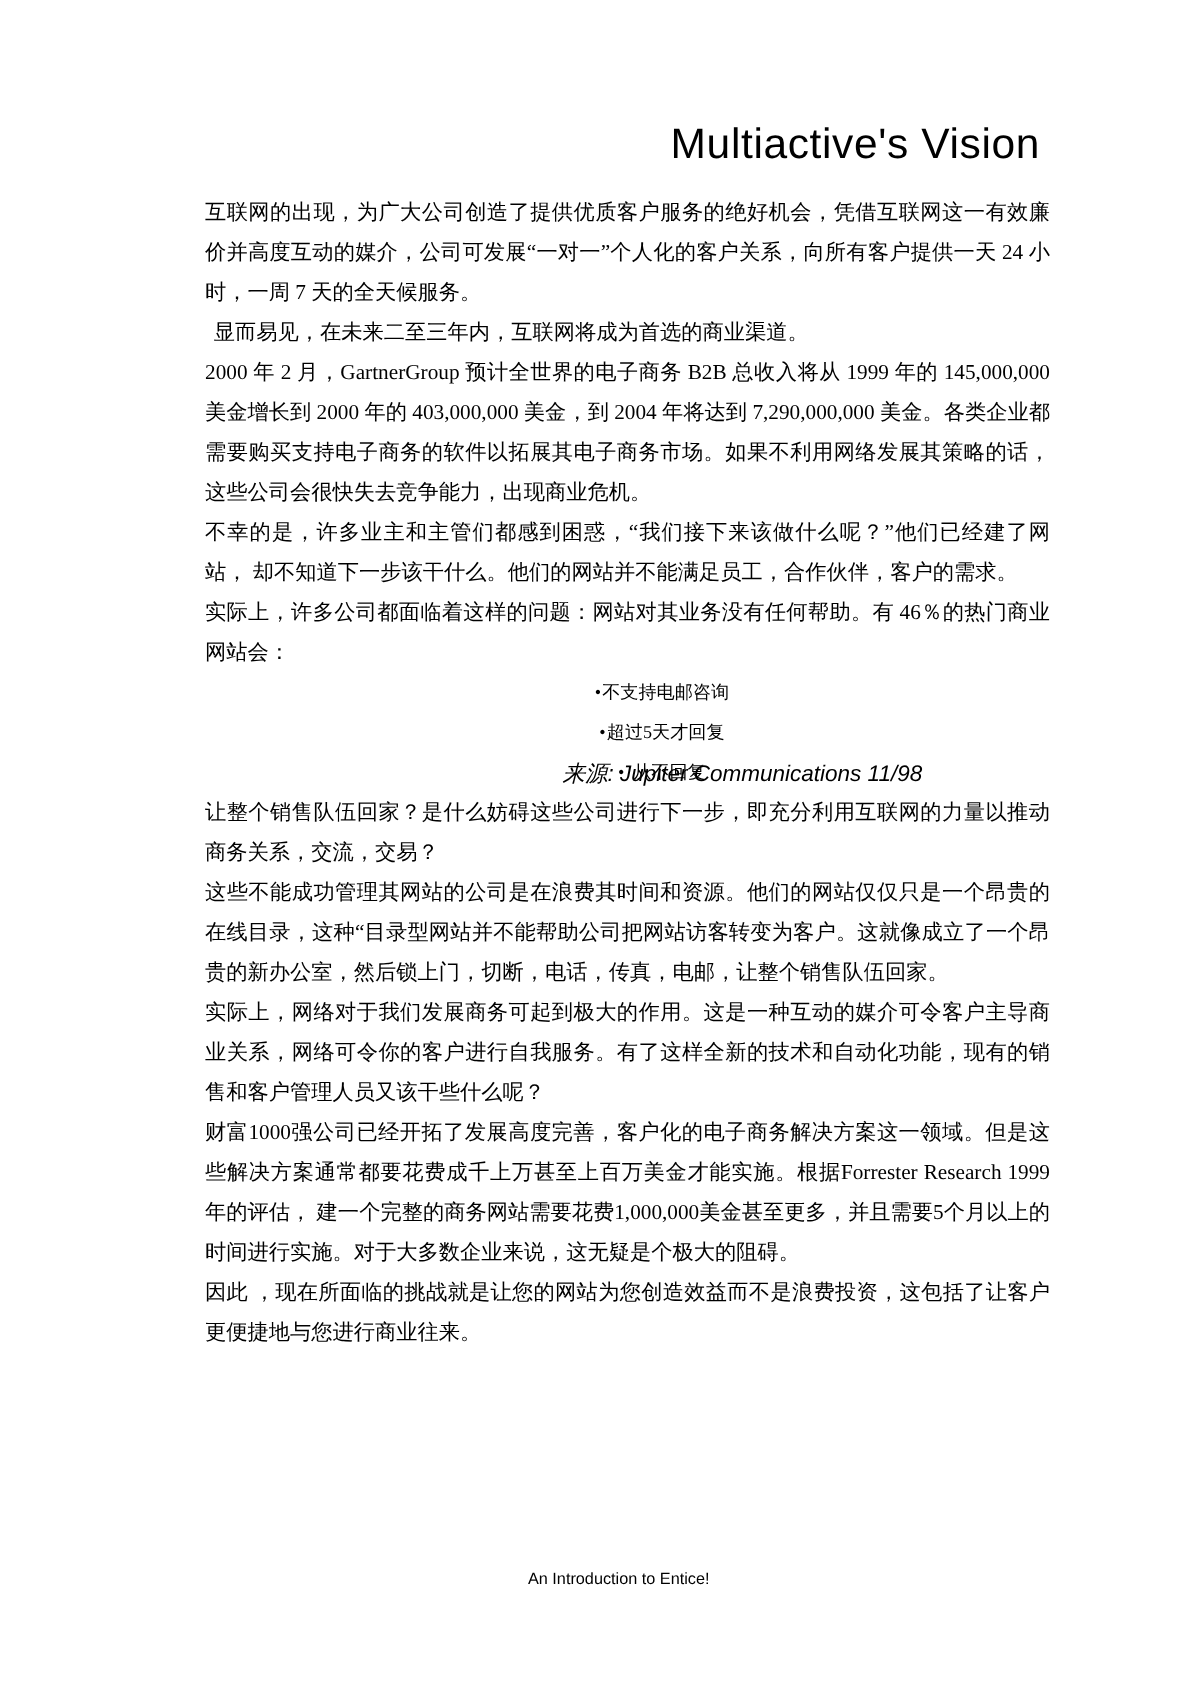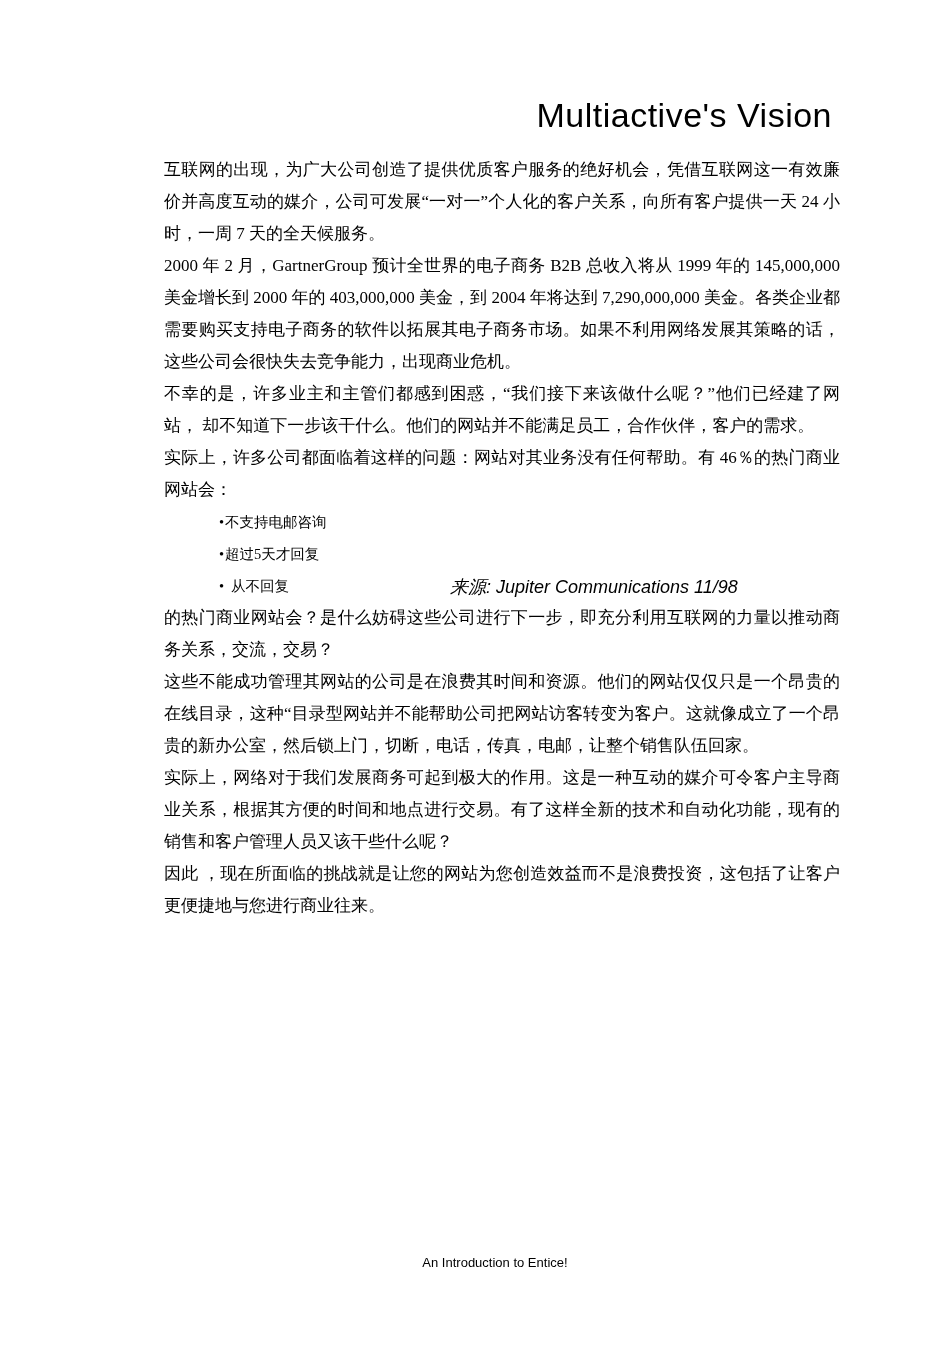--- a/index.html
+++ b/index.html
@@ -47,20 +47,21 @@
   .indent-half {
     text-indent: 7px;
   }
   .bullet-list {
     padding-left: 55px;
   }
   .bullet-row {
     position: relative;
     line-height: 32px;
     font-size: 14.5px;
+    text-align: center;
   }
   .bullet-row .bullet-glyph {
     display: inline-block;
     margin-right: 1px;
   }
   .bullet-row.spaced .bullet-glyph {
     margin-right: 7px;
   }
   .source-note {
     position: absolute;
@@ -85,20 +86,21 @@
 <body>
 
 <div class="page">
 
   <h1 class="doc-title">Multiactive's Vision</h1>
 
   <div class="content">
 
     <p>互联网的出现，为广大公司创造了提供优质客户服务的绝好机会，凭借互联网这一有效廉价并高度互动的媒介，公司可发展“一对一”个人化的客户关系，向所有客户提供一天 24 小时，一周 7 天的全天候服务。</p>
 
+    <p class="indent-half">显而易见，在未来二至三年内，互联网将成为首选的商业渠道。</p>
 
     <p>2000 年 2 月，GartnerGroup 预计全世界的电子商务 B2B 总收入将从 1999 年的 145,000,000 美金增长到 2000 年的 403,000,000 美金，到 2004 年将达到 7,290,000,000 美金。各类企业都需要购买支持电子商务的软件以拓展其电子商务市场。如果不利用网络发展其策略的话，这些公司会很快失去竞争能力，出现商业危机。</p>
 
     <p>不幸的是，许多业主和主管们都感到困惑，“我们接下来该做什么呢？”他们已经建了网站， 却不知道下一步该干什么。他们的网站并不能满足员工，合作伙伴，客户的需求。</p>
 
     <p>实际上，许多公司都面临着这样的问题：网站对其业务没有任何帮助。有 46％的热门商业网站会：</p>
 
     <div class="bullet-list">
 
       <div class="bullet-row">
@@ -109,27 +111,28 @@
         <span class="bullet-glyph">•</span><span>超过5天才回复</span>
       </div>
 
       <div class="bullet-row spaced">
         <span class="bullet-glyph">•</span><span>从不回复</span>
         <span class="source-note">来源: Jupiter Communications 11/98</span>
       </div>
 
     </div>
 
-    <p>的热门商业网站会？是什么妨碍这些公司进行下一步，即充分利用互联网的力量以推动商务关系，交流，交易？</p>
+    <p>让整个销售队伍回家？是什么妨碍这些公司进行下一步，即充分利用互联网的力量以推动商务关系，交流，交易？</p>
 
     <p>这些不能成功管理其网站的公司是在浪费其时间和资源。他们的网站仅仅只是一个昂贵的在线目录，这种“目录型网站并不能帮助公司把网站访客转变为客户。这就像成立了一个昂贵的新办公室，然后锁上门，切断，电话，传真，电邮，让整个销售队伍回家。</p>
 
-    <p>实际上，网络对于我们发展商务可起到极大的作用。这是一种互动的媒介可令客户主导商业关系，根据其方便的时间和地点进行交易。有了这样全新的技术和自动化功能，现有的销售和客户管理人员又该干些什么呢？</p>
+    <p>实际上，网络对于我们发展商务可起到极大的作用。这是一种互动的媒介可令客户主导商业关系，网络可令你的客户进行自我服务。有了这样全新的技术和自动化功能，现有的销售和客户管理人员又该干些什么呢？</p>
 
 
+    <p>财富1000强公司已经开拓了发展高度完善，客户化的电子商务解决方案这一领域。但是这些解决方案通常都要花费成千上万甚至上百万美金才能实施。根据Forrester Research 1999年的评估， 建一个完整的商务网站需要花费1,000,000美金甚至更多，并且需要5个月以上的时间进行实施。对于大多数企业来说，这无疑是个极大的阻碍。</p>
 
     <p>因此 ，现在所面临的挑战就是让您的网站为您创造效益而不是浪费投资，这包括了让客户更便捷地与您进行商业往来。</p>
 
   </div>
 
   <div class="page-footer">An Introduction to Entice!</div>
 
 </div>
 
 </body></html>

